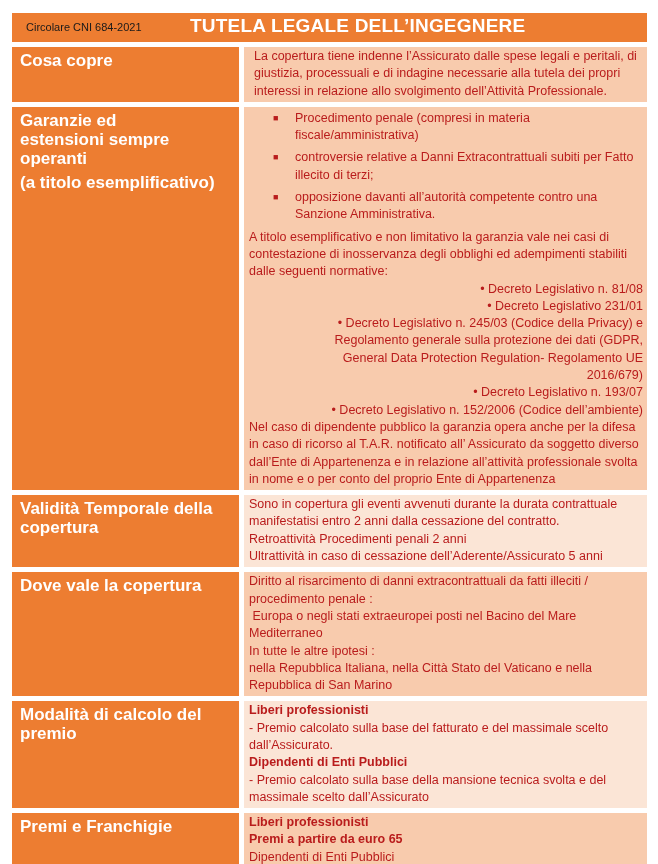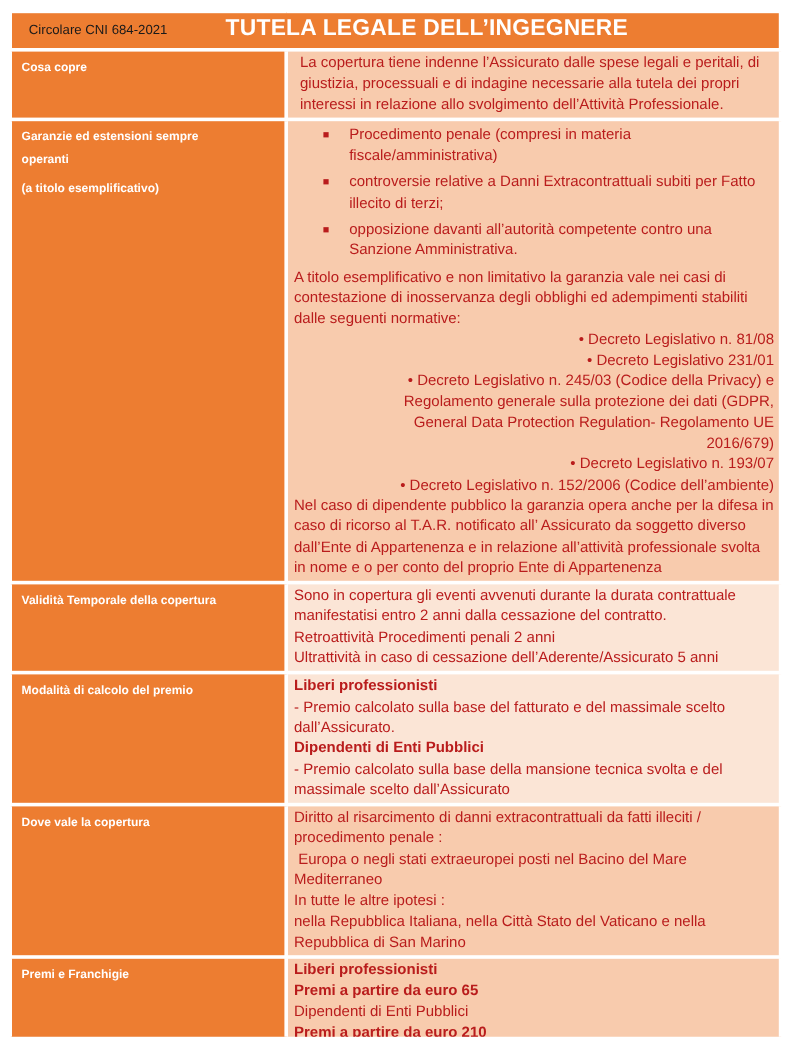--- a/index.html
+++ b/index.html
@@ -1,25 +1,25 @@
 <!DOCTYPE html>
 <html><head>
 <meta charset="utf-8">
 <style>
   html, body { margin: 0; padding: 0; background: #ffffff; }
   body { width: 658px; height: 864px; position: relative; overflow: hidden;
          font-family: "Liberation Sans", sans-serif; }
   .tbl { position: absolute; left: 7px; top: 8px; width: 645px; border-collapse: collapse; }
-  .tbl td { vertical-align: top; padding: 0; border: 3px solid #ffffff; margin-left: 44px; }
+  .tbl td { vertical-align: top; padding: 0; border: 5px solid #ffffff; margin-left: 44px; }
   .hdr { background: #ed7d31; height: 29px; }
   .hdr-wrap { position: relative; height: 29px; }
   .circ { position: absolute; left: 14px; top: 8px; font-size: 11px; color: #1a1a1a; }
   .title { position: absolute; left: 178px; top: 2px; font-size: 19px; font-weight: bold;
            color: #ffffff; letter-spacing: 0.2px; }
-  .lbl { background: #ed7d31; color: #ffffff; font-weight: bold; font-size: 10px;
+  .lbl { background: #ed7d31; color: #ffffff; font-weight: bold; font-size: 17px;
          width: 219px; padding: 4px 0 0 8px !important; line-height: 19px; }
   .cell { font-size: 12.5px; color: #b91c1c; line-height: 17.3px; padding: 1px 4px 2px 5px !important; }
   .dark { background: #f8cbad; }
   .light { background: #fbe5d6; }
   .ind { padding-left: 8px; }
   ul.sq { list-style: none; margin: 2px 0 4px 0; padding: 0; }
   ul.sq li { position: relative; padding-left: 46px; margin-bottom: 5px; }
   ul.sq li .b { position: absolute; left: 24px; top: 0; font-size: 9px; }
   ul.dot { list-style: none; margin: 0; padding: 0 0 0 49px; text-align: right; }
   ul.dot li { margin: 0; }
@@ -74,36 +74,36 @@
   <tr>
     <td class="lbl">Validità Temporale della copertura</td>
     <td class="cell light">
       <p>Sono in copertura gli eventi avvenuti durante la durata contrattuale manifestatisi entro 2 anni dalla cessazione del contratto.</p>
       <p>Retroattività Procedimenti penali 2 anni</p>
       <p>Ultrattività in caso di cessazione dell’Aderente/Assicurato 5 anni</p>
     </td>
   </tr>
 
   <tr>
+    <td class="lbl">Dove vale la copertura</td>
+    <td class="cell dark">
+      <p>Diritto al risarcimento di danni extracontrattuali da fatti illeciti / procedimento penale :</p>
+      <p style="white-space:pre-wrap"> Europa o negli stati extraeuropei posti nel Bacino del Mare Mediterraneo</p>
+      <p>In tutte le altre ipotesi :</p>
+      <p>nella Repubblica Italiana, nella Città Stato del Vaticano e nella Repubblica di San Marino</p>
+    </td>
+  </tr>
+
+  <tr>
     <td class="lbl">Modalità di calcolo del premio</td>
     <td class="cell light">
       <p class="bold">Liberi professionisti</p>
       <p>- Premio calcolato sulla base del fatturato e del massimale scelto dall’Assicurato.</p>
       <p class="bold">Dipendenti di Enti Pubblici</p>
       <p>- Premio calcolato sulla base della mansione tecnica svolta e del massimale scelto dall’Assicurato</p>
-    </td>
-  </tr>
-
-  <tr>
-    <td class="lbl">Dove vale la copertura</td>
-    <td class="cell dark">
-      <p>Diritto al risarcimento di danni extracontrattuali da fatti illeciti / procedimento penale :</p>
-      <p style="white-space:pre-wrap"> Europa o negli stati extraeuropei posti nel Bacino del Mare Mediterraneo</p>
-      <p>In tutte le altre ipotesi :</p>
-      <p>nella Repubblica Italiana, nella Città Stato del Vaticano e nella Repubblica di San Marino</p>
     </td>
   </tr>
 
   <tr>
     <td class="lbl">Premi e Franchigie</td>
     <td class="cell dark">
       <p class="bold">Liberi professionisti</p>
       <p class="bold">Premi a partire da euro 65</p>
       <p>Dipendenti di Enti Pubblici</p>
       <p class="bold">Premi a partire da euro 210</p>

